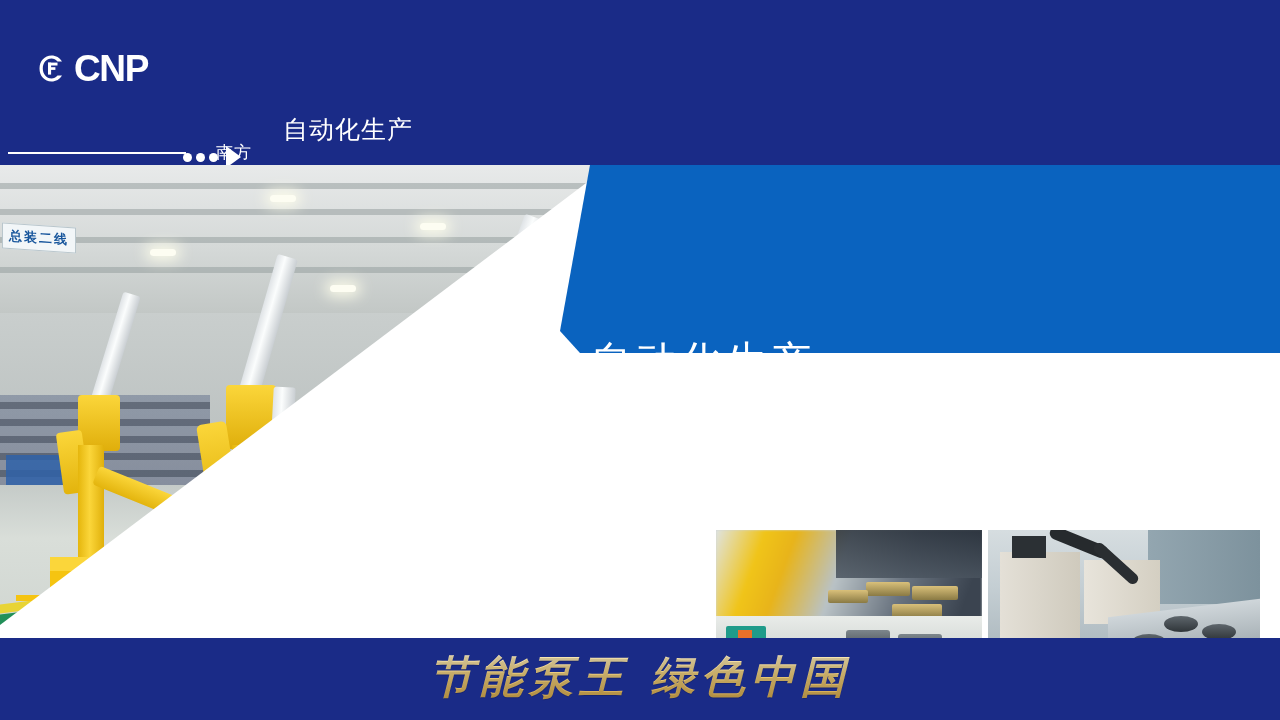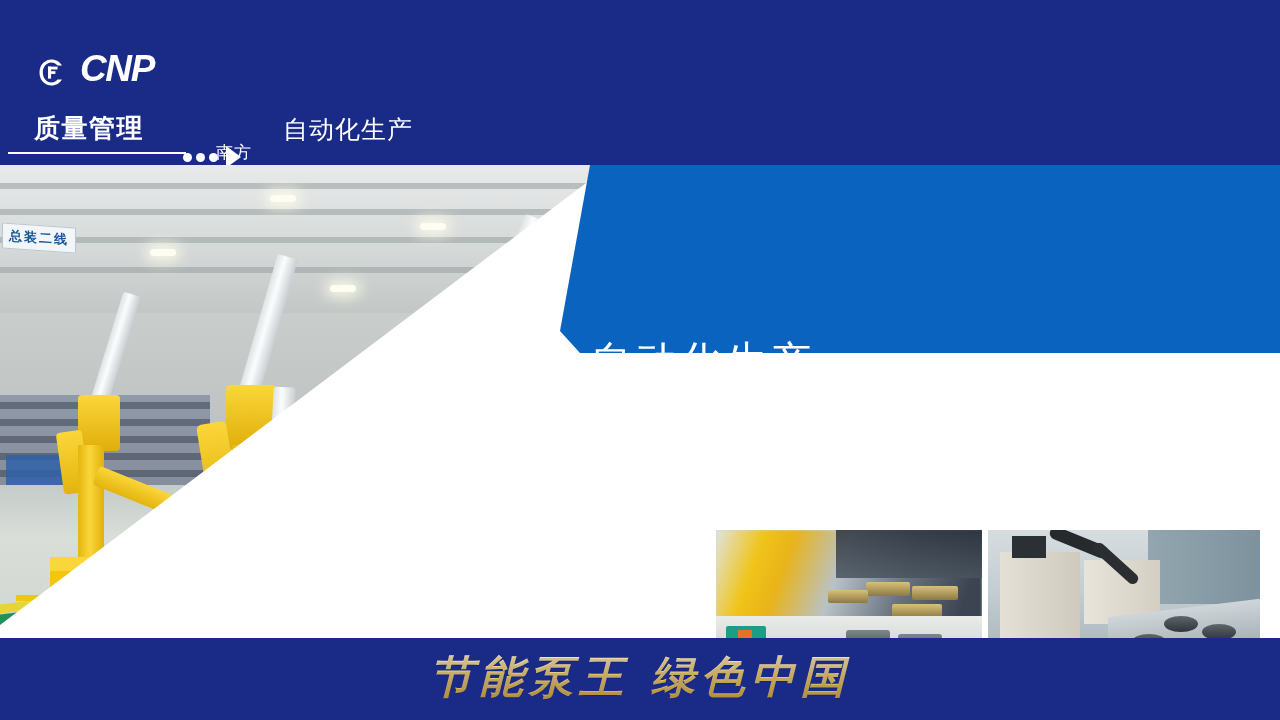--- a/index.html
+++ b/index.html
@@ -12,21 +12,21 @@
   }
 
   
   #header {
     position: absolute; left: 0; top: 0; width: 1280px; height: 165px;
     background: #1a2b87;
     overflow: hidden;
   }
   #logo-row {
     position: absolute; left: 38px; top: 50px;
-    display: flex; align-items: flex-end; gap: 15px; font-style: italic;
+    display: flex; align-items: center; gap: 9px;
   }
   #logo-mark {
     width: 27px; height: 29px; position: relative; flex: none;
   }
   #logo-mark svg { display: block; }
   #logo-cnp {
     font-size: 37px; font-weight: bold; color: #ffffff;
     letter-spacing: -1.4px; line-height: 1;
     font-family: "Liberation Sans", sans-serif;
   }
@@ -249,21 +249,20 @@
         <path d="M13.5 1.5 C6.6 1.5 1.5 7 1.5 14.5 C1.5 22 6.6 27.5 13.5 27.5 C18 27.5 21.8 25.2 24 21.5 L19.5 21.5 C17.9 23.4 15.8 24.4 13.5 24.4 C8.5 24.4 4.8 20.1 4.8 14.5 C4.8 8.9 8.5 4.6 13.5 4.6 C15.8 4.6 17.9 5.6 19.5 7.5 L24 7.5 C21.8 3.8 18 1.5 13.5 1.5 Z" fill="#ffffff"></path>
         <rect x="10" y="8.6" width="3.1" height="12" fill="#ffffff"></rect>
         <rect x="10" y="8.6" width="9.5" height="2.9" fill="#ffffff"></rect>
         <rect x="10" y="13.2" width="7.4" height="2.7" fill="#ffffff"></rect>
       </svg>
     </span>
     <span id="logo-cnp">CNP</span>
   </div>
 
   <div id="nav-row">
-    <div id="nav-title">质量管理</div>
     <div id="nav-rule"></div>
     <div id="nav-dots">
       <span class="nav-dot"></span>
       <span class="nav-dot"></span>
       <span class="nav-dot"></span>
       <span id="nav-arrow"></span>
     </div>
     <div id="nav-sub">南方</div>
   </div>
 

